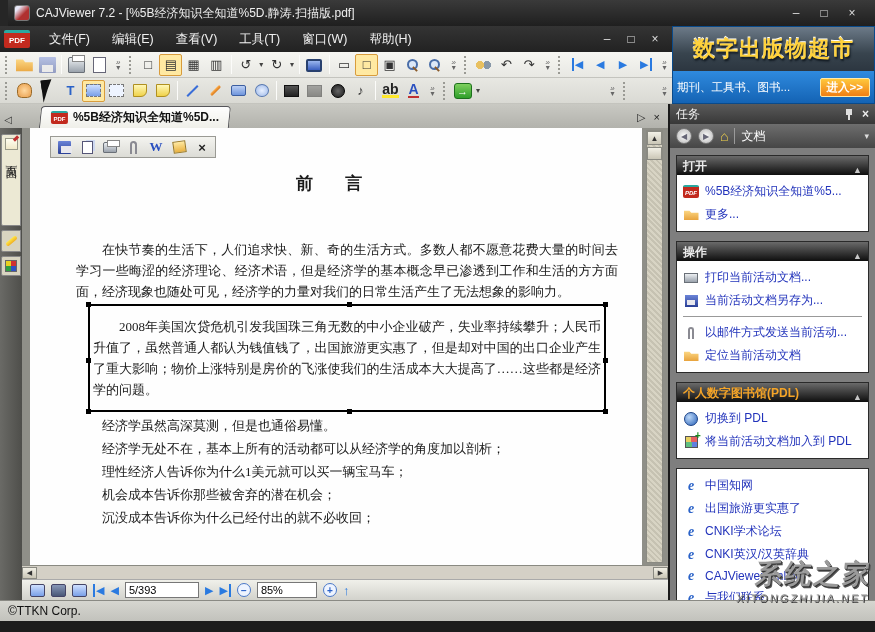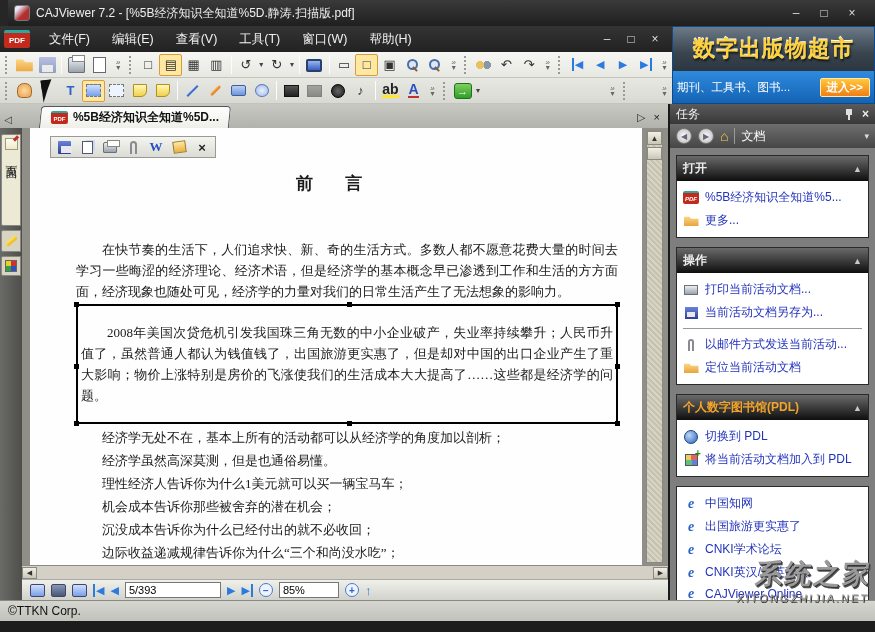--- a/index.html
+++ b/index.html
@@ -86,21 +86,21 @@
   .ic-note2::after{content:"";position:absolute;right:-2px;top:-2px;width:6px;height:3px;background:#c03030;transform:rotate(-45deg)}
   .ic-hl2{width:13px;height:4px;background:linear-gradient(#ffe84a,#f0b020);transform:rotate(-40deg);border-radius:2px;margin:5px 0}
   .ic-grid{width:12px;height:12px;background:conic-gradient(#d03030 25%,#3050c0 25% 50%,#30a040 50% 75%,#e8d020 75%);border:1px solid #666;background-color:#fff}
 
   
   .viewport{position:absolute;top:128px;left:22px;width:646px;height:437px;background:#8f8f88}
   .page{position:absolute;left:8px;top:0;width:612px;height:437px;background:#fefefe;color:#1a1a1a;font-family:"Liberation Serif","DejaVu Serif",serif}
   .doc-title{margin-top:44px;text-align:center;font-size:17px;font-weight:bold;letter-spacing:14px}
   .doc-body{margin:44px 24px 0 46px;font-size:13px;line-height:21px}
   .para{text-indent:2em;text-align:justify}
-  .selbox{position:relative;border:2px solid #000;margin:2px 0;padding:16px 3px}
+  .selbox{position:relative;border:2px solid #000;margin:2px 12px;padding:10px 3px}
   .hnd{position:absolute;width:5px;height:5px;background:#000}
   .doc-lines{margin-top:3px}
   .doc-lines .line{text-indent:2em;margin-bottom:2px}
 
   
   .minibar{position:absolute;left:28px;top:8px;height:22px;background:linear-gradient(#f4f4f0,#dcdcd6);border:1px solid #9a9a94;display:flex;align-items:center;padding:0 5px;gap:7px}
   .mic{display:flex;align-items:center;justify-content:center;width:16px;height:15px}
   .ic-copy{width:11px;height:13px;background:#fff;border:1px solid #557;box-shadow:3px -2px 0 -1px #cdd8f0}
   .ic-clip{width:7px;height:13px;border:2px solid #8a8a92;border-radius:4px 4px 0 0;border-bottom:none}
   .ic-w{color:#2a50c0;font-weight:bold;font-size:13px;font-family:"Liberation Serif",serif}
@@ -111,42 +111,42 @@
   .vscroll{position:absolute;right:5px;top:2px;width:17px;height:433px;background:repeating-linear-gradient(45deg,#d8d4c4 0 2px,#c6c2b2 2px 4px);border:1px solid #8a8a82}
   .sbtn{width:15px;height:14px;background:linear-gradient(#f2f0e6,#cac6b6);border:1px solid #8a8a82;display:flex;align-items:center;justify-content:center;font-size:8px;color:#333}
   .vthumb{width:15px;height:13px;background:linear-gradient(#f2f0e6,#cac6b6);border:1px solid #8a8a82;margin-top:2px}
   .hscroll{position:absolute;top:565px;left:22px;width:646px;height:14px;background:#d4d0c6;border-top:1px solid #8a8a82;display:flex;justify-content:space-between;align-items:center}
   .hbtn{width:15px;height:12px;background:linear-gradient(#f2f0e6,#cac6b6);border:1px solid #8a8a82;font-size:7px;color:#333;display:flex;align-items:center;justify-content:center}
 
   
   .bottomnav{position:absolute;top:579px;left:22px;width:646px;height:21px;background:linear-gradient(#f0f0ea,#d2d2cc);border-top:1px solid #aaa;display:flex;align-items:center;gap:6px;padding:0 8px}
   .vw{width:15px;height:13px;border:1px solid #446;border-radius:2px;background:linear-gradient(#cfe0ff,#7aa0e8)}
   .vw.dk{background:linear-gradient(#8898b8,#4a5878)}
-  .pgin{width:96px;height:16px;border:1px solid #777;font-size:11px;padding:0 3px;background:#fff;font-family:inherit}
+  .pgin{width:74px;height:16px;border:1px solid #777;font-size:11px;padding:0 3px;background:#fff;font-family:inherit}
   .zmin{width:60px;height:16px;border:1px solid #777;font-size:11px;padding:0 3px;background:#fff;font-family:inherit}
   .zbtn{width:14px;height:14px;border-radius:50%;border:1px solid #4a78c8;color:#2a62c8;font-size:10px;font-weight:bold;display:flex;align-items:center;justify-content:center;background:#eef4ff}
   .upa{color:#2a7ae0;font-size:13px;font-weight:bold}
 
   
   .taskpanel{position:absolute;top:104px;left:668px;width:207px;height:496px;background:#7e7e7e;border-left:2px solid #1a1a1a;display:flex;flex-direction:column}
   .tp-head{height:20px;background:linear-gradient(#5a5a5a,#383838);color:#f2f2f2;display:flex;align-items:center;padding:0 6px;font-size:12px}
   .tp-head .sp{margin-left:auto;display:flex;gap:8px;align-items:center}
   .pin{position:relative;width:10px;height:12px}
   .pin::before{content:"";position:absolute;top:1px;left:2px;width:6px;height:6px;background:#e0e0e0}
   .pin::after{content:"";position:absolute;top:7px;left:4px;width:2px;height:5px;background:#e0e0e0}
   .tp-x{color:#eee;font-weight:bold;font-size:12px}
   .tp-nav{height:24px;background:linear-gradient(#6e6e6e,#464646);display:flex;align-items:center;gap:6px;padding:0 6px;color:#fff}
   .circ{width:16px;height:16px;border-radius:50%;background:radial-gradient(#fdfdfd,#b4b4b4);border:1px solid #777;color:#667;font-size:8px;display:flex;align-items:center;justify-content:center}
   .ic-home{color:#f0d24a;font-size:14px;line-height:1}
   .tp-sep{width:1px;height:16px;background:#9a9a9a}
   .tp-doc{font-size:12px}
   .tp-dd{margin-left:auto;font-size:9px;color:#ddd}
   .tp-body{flex:1;padding:7px 6px;overflow:hidden;display:flex;flex-direction:column}
   .box{border:1px solid #2a2a2a;margin-bottom:9px;background:#fff}
-  .box-head{height:25px;background:linear-gradient(#6a6a6a,#0e0e0e);color:#ececec;font-weight:bold;font-size:12px;display:flex;align-items:center;padding:0 6px}
+  .box-head{height:19px;background:linear-gradient(#6a6a6a,#0e0e0e);color:#ececec;font-weight:bold;font-size:12px;display:flex;align-items:flex-end;padding:0 6px}
   .box-head.orange{color:#f4a428}
   .box-head .car{margin-left:auto;color:#c8c8c8;font-size:9px}
   .box-list{padding:5px 4px}
   .litem{display:flex;align-items:center;gap:6px;padding:3px 2px;color:#2233bb;font-size:12px;white-space:nowrap;overflow:hidden}
   .divline{height:1px;background:#999;margin:4px 2px}
   .gap{height:38px}
   .pic{flex:0 0 16px;height:14px;display:flex;align-items:center;justify-content:center}
   .ic-pdf{width:16px;height:13px;background:#c22a1e;border-radius:2px;color:#fff;font-size:6px;font-weight:bold;display:flex;align-items:center;justify-content:center;border-top:2px solid #2aa8a0}
   .ic-fold{width:15px;height:11px;background:linear-gradient(#ffe090,#e8a33d);clip-path:polygon(0 15%,40% 15%,52% 35%,100% 35%,100% 100%,0 100%)}
   .ic-print-s{width:14px;height:10px;background:linear-gradient(#eceff2,#9aa2ac);border:1px solid #6a7078}
@@ -419,26 +419,25 @@
           <span class="hnd" style="left:50%;top:-4px"></span>
           <span class="hnd" style="right:-4px;top:-4px"></span>
           <span class="hnd" style="left:-4px;top:50%"></span>
           <span class="hnd" style="right:-4px;top:50%"></span>
           <span class="hnd" style="left:-4px;bottom:-4px"></span>
           <span class="hnd" style="left:50%;bottom:-4px"></span>
           <span class="hnd" style="right:-4px;bottom:-4px"></span>
           <p class="para">2008年美国次贷危机引发我国珠三角无数的中小企业破产，失业率持续攀升；人民币升值了，虽然普通人都认为钱值钱了，出国旅游更实惠了，但是却对中国的出口企业产生了重大影响；物价上涨特别是房价的飞涨使我们的生活成本大大提高了……这些都是经济学的问题。</p>
         </div>
         <div class="doc-lines">
+          <p class="line">经济学虽然高深莫测，但是也通俗易懂。</p>
           <p class="line">经济学无处不在，基本上所有的活动都可以从经济学的角度加以剖析；</p>
-          <p class="line">经济学虽然高深莫测，但是也通俗易懂。</p>
           <p class="line">理性经济人告诉你为什么1美元就可以买一辆宝马车；</p>
           <p class="line">机会成本告诉你那些被舍弃的潜在机会；</p>
           <p class="line">沉没成本告诉你为什么已经付出的就不必收回；</p>
-          <p class="line">边际收益递减规律告诉你为什么“三个和尚没水吃”；</p>
         </div>
       </div>
     </div>
     <div class="minibar">
       <span class="mic">
           <i class="ic ic-save" style="width:13px;height:13px"></i>
         </span>
       <span class="mic">
           <i class="ic-copy"></i>
         </span>

